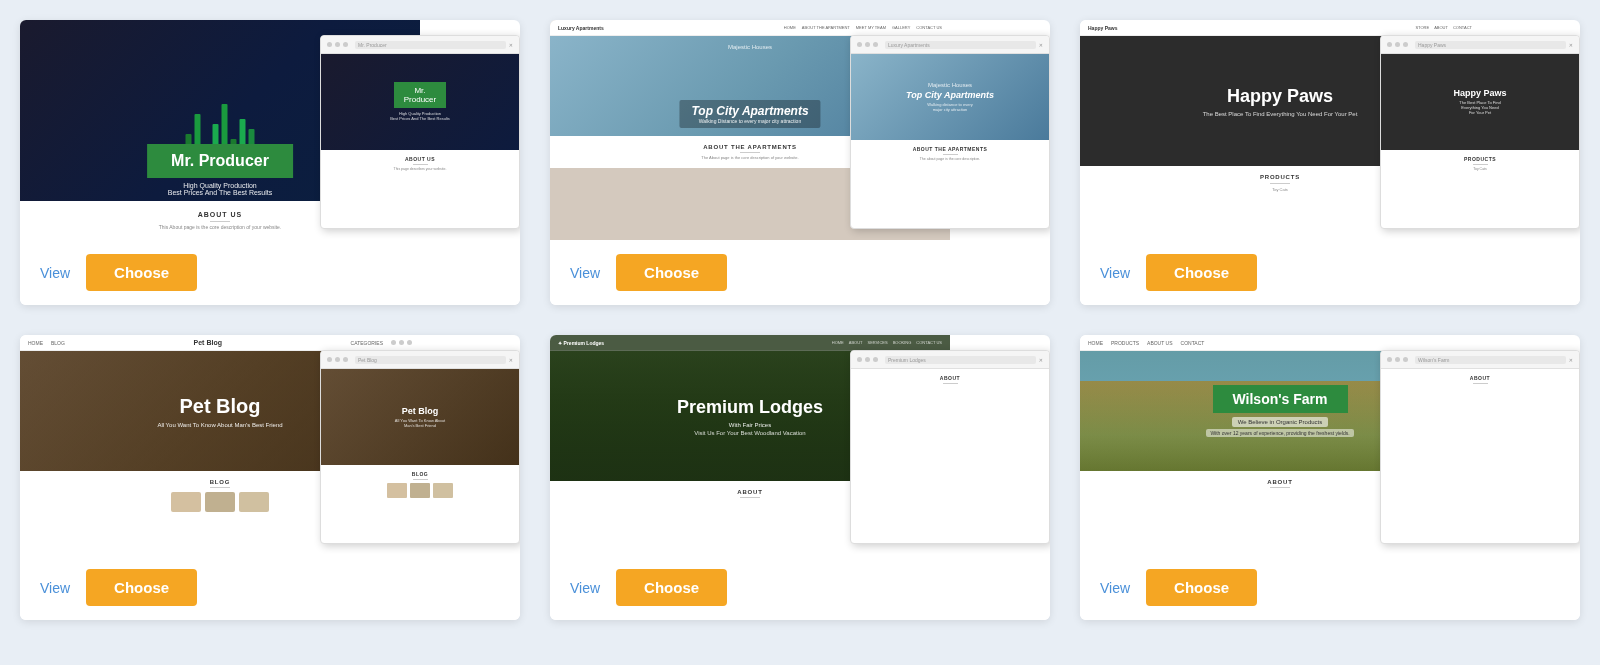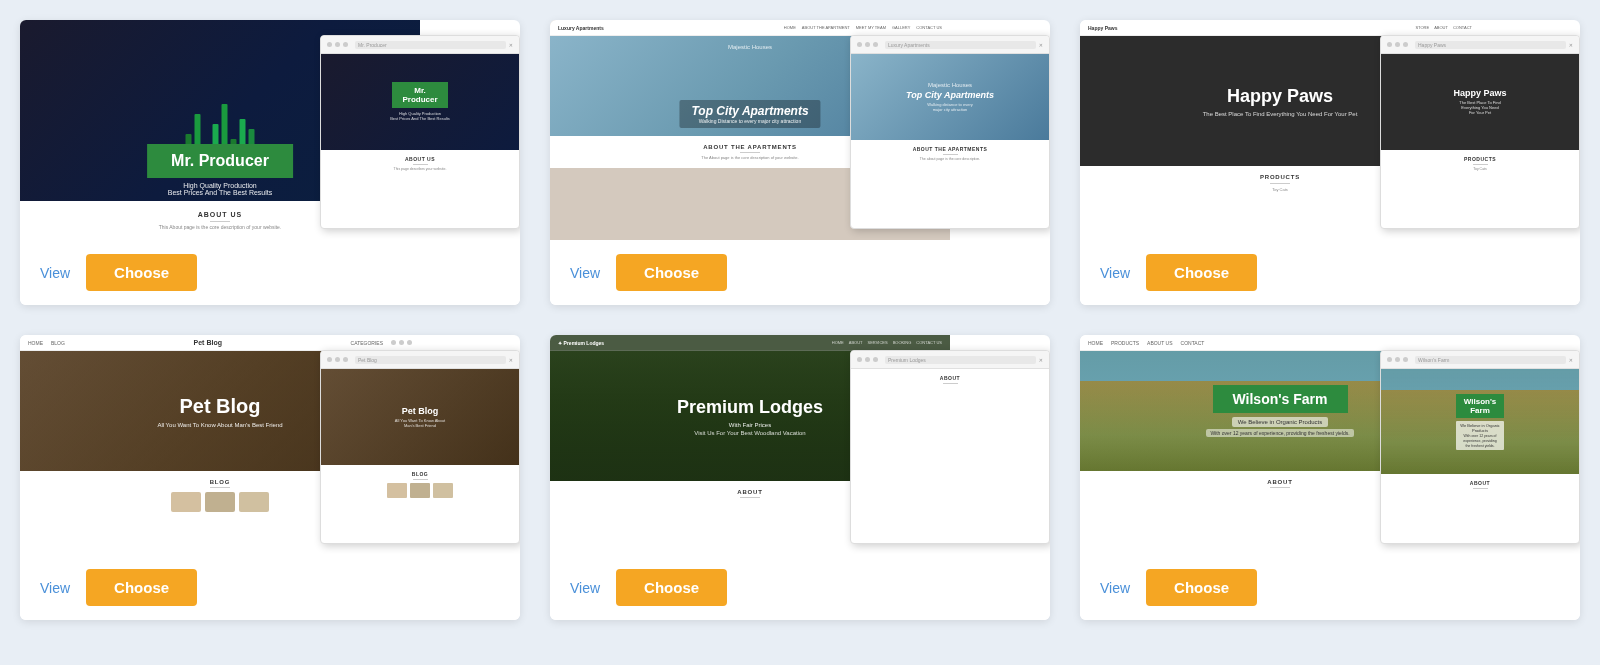--- a/index.html
+++ b/index.html
@@ -126,21 +126,21 @@
 
       <div class="mobile-overlay" style="right:0; top:15px; width:40%; height:88%;">
         <div class="mobile-header">
           <div class="mobile-dot"></div>
           <div class="mobile-dot"></div>
           <div class="mobile-dot"></div>
           <div class="mobile-url">Mr. Producer</div>
           <div style="font-size:5px; color:#999;">✕</div>
         </div>
         <div style="background: linear-gradient(135deg, #1a1a2e, #0d1b3e); height:50%; display:flex; align-items:center; justify-content:center; flex-direction:column;">
-          <div style="background:#2d8b3e; padding:4px 10px; font-size:8px; font-weight:bold; color:white; text-align:center; margin-bottom:3px;">Mr.<br>Producer</div>
+          <div style="background:#2d8b3e; padding:4px 10px; font-size:8px; font-weight:normal; color:white; text-align:center; margin-bottom:3px;">Mr.<br>Producer</div>
           <div style="font-size:4px; color:rgba(255,255,255,0.8); text-align:center;">High Quality Production<br>Best Prices And The Best Results</div>
         </div>
         <div style="background:white; padding:6px; text-align:center;">
           <div style="font-size:5px; font-weight:bold; letter-spacing:0.5px; color:#333;">ABOUT US</div>
           <div style="width:15px; height:1px; background:#ccc; margin:2px auto;"></div>
           <div style="font-size:3.5px; color:#888;">This page describes your website.</div>
         </div>
       </div>
     </div>
     <div class="card-footer">
@@ -374,24 +374,20 @@
       </div>
 
       <div class="mobile-overlay" style="right:0; top:15px; width:40%; height:88%;">
         <div class="mobile-header">
           <div class="mobile-dot"></div>
           <div class="mobile-dot"></div>
           <div class="mobile-dot"></div>
           <div class="mobile-url">Wilson's Farm</div>
           <div style="font-size:5px; color:#999;">✕</div>
         </div>
-        <div style="height:55%; background:linear-gradient(rgba(20,40,10,0.3),rgba(20,40,10,0.2)), linear-gradient(180deg, #87ceeb 0%, #87ceeb 20%, #c8b060 20%, #9aaa5a 70%, #7a8a3a 100%); display:flex; align-items:center; justify-content:center; flex-direction:column; text-align:center; padding:6px;">
-          <div style="background:#2d8b3e; padding:3px 8px; font-size:8px; font-weight:bold; color:white; margin-bottom:3px;">Wilson's<br>Farm</div>
-          <div style="font-size:4px; color:#333; background:rgba(255,255,255,0.7); padding:2px 4px; border-radius:1px;">We Believe in Organic<br>Products<br><span style="font-size:3.5px;">With over 12 years of<br>experience, providing<br>the freshest yields.</span></div>
-        </div>
         <div style="background:white; padding:6px; text-align:center;">
           <div style="font-size:5px; font-weight:bold; letter-spacing:0.5px; color:#333;">ABOUT</div>
           <div style="width:15px; height:1px; background:#ccc; margin:2px auto;"></div>
         </div>
       </div>
     </div>
     <div class="card-footer">
       <a class="view-link">View</a>
       <button class="choose-btn">Choose</button>
     </div>

